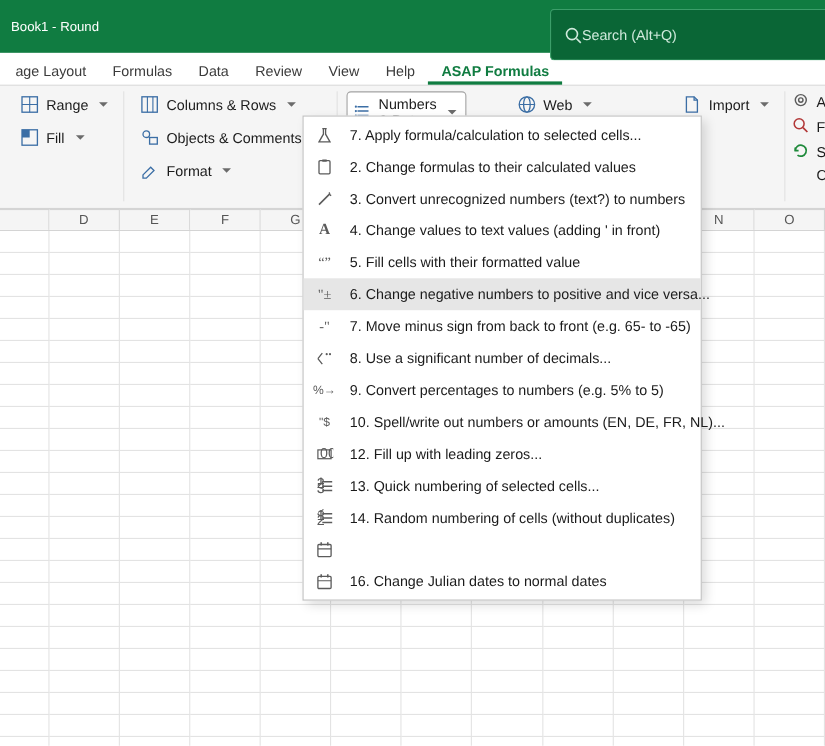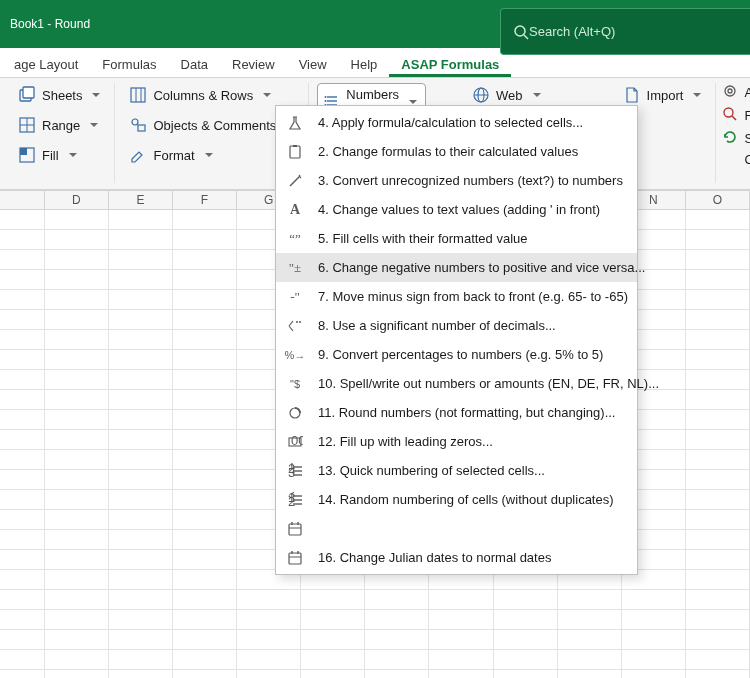--- a/index.html
+++ b/index.html
@@ -69,29 +69,20 @@
   <div class="tab">Data</div>
   <div class="tab">Review</div>
   <div class="tab">View</div>
   <div class="tab">Help</div>
   <div class="tab active">ASAP Formulas</div>
 </div>
 
 <div class="ribbon">
 
   <div class="ribbon-group">
-    <div class="r-btn chev">
-      <span class="ico">
-          <svg width="18" height="18" viewBox="0 0 18 18">
-            <rect x="2" y="4" width="11" height="11" rx="1" fill="none" stroke="#3b6ea5" stroke-width="1.3"></rect>
-            <rect x="5" y="1" width="11" height="11" rx="1" fill="#fff" stroke="#3b6ea5" stroke-width="1.3"></rect>
-          </svg>
-        </span>
-      <span>Sheets</span>
-    </div>
     <div class="r-btn chev">
       <span class="ico">
           <svg width="18" height="18" viewBox="0 0 18 18">
             <rect x="2" y="2" width="14" height="14" fill="none" stroke="#3b6ea5" stroke-width="1.2"></rect>
             <line x1="2" y1="9" x2="16" y2="9" stroke="#3b6ea5"></line>
             <line x1="9" y1="2" x2="9" y2="16" stroke="#3b6ea5"></line>
           </svg>
         </span>
       <span>Range</span>
     </div>
@@ -554,21 +545,21 @@
     </div>
 </div>
 
 <div class="dropdown">
   <div class="dd-item">
       <span class="dd-ico">
         <svg width="16" height="16" viewBox="0 0 16 16">
           <path d="M6 2 h4 M7 2 v5 l-4 7 h10 l-4 -7 v-5" fill="none" stroke="#5b5b5b" stroke-width="1.2"></path>
         </svg>
       </span>
-      <span class="dd-label">4.  Apply formula/calculation to selected cells...</span>
+      <span class="dd-label">7.  Apply formula/calculation to selected cells...</span>
     </div>
   <div class="dd-item">
       <span class="dd-ico">
         <svg width="16" height="16" viewBox="0 0 16 16">
           <rect x="3" y="2" width="10" height="12" rx="1" fill="none" stroke="#5b5b5b" stroke-width="1.2"></rect>
           <rect x="6" y="1" width="4" height="2" fill="#5b5b5b"></rect>
         </svg>
       </span>
       <span class="dd-label">2.  Change formulas to their calculated values</span>
     </div>
@@ -607,29 +598,20 @@
       </span>
       <span class="dd-label">8.  Use a significant number of decimals...</span>
     </div>
   <div class="dd-item">
       <span class="dd-ico" style="font-size:11px">%→</span>
       <span class="dd-label">9.  Convert percentages to numbers (e.g. 5% to 5)</span>
     </div>
   <div class="dd-item">
       <span class="dd-ico" style="font-size:11px">"$</span>
       <span class="dd-label">10.  Spell/write out numbers or amounts (EN, DE, FR, NL)...</span>
-    </div>
-  <div class="dd-item">
-      <span class="dd-ico">
-        <svg width="16" height="16" viewBox="0 0 16 16">
-          <circle cx="8" cy="8" r="5" fill="none" stroke="#5b5b5b" stroke-width="1.2"></circle>
-          <path d="M8 3 a5 5 0 0 1 5 5" fill="none" stroke="#5b5b5b" stroke-width="2"></path>
-        </svg>
-      </span>
-      <span class="dd-label">11.  Round numbers (not formatting, but changing)...</span>
     </div>
   <div class="dd-item">
       <span class="dd-ico">
         <svg width="16" height="16" viewBox="0 0 16 16">
           <rect x="2" y="4" width="12" height="8" fill="none" stroke="#5b5b5b" stroke-width="1.1"></rect>
           <text x="4" y="11" font-size="8" fill="#5b5b5b">00</text>
         </svg>
       </span>
       <span class="dd-label">12.  Fill up with leading zeros...</span>
     </div>

